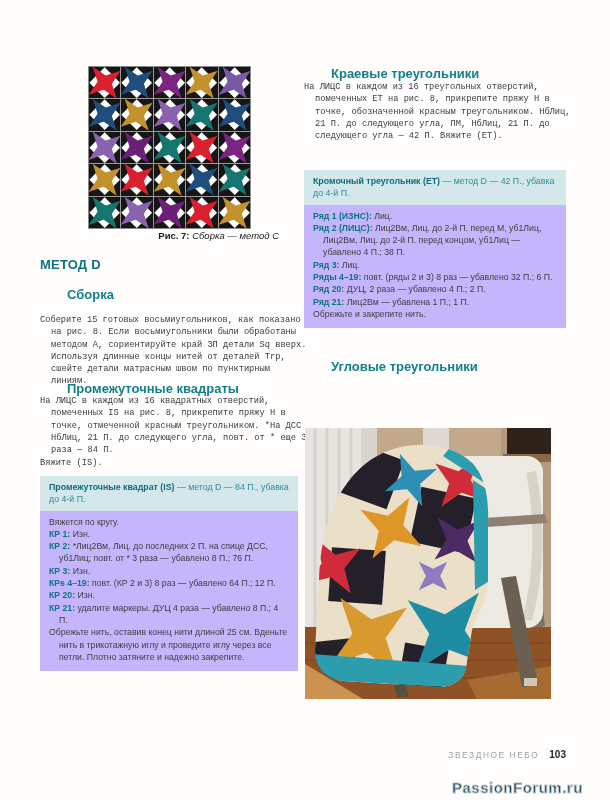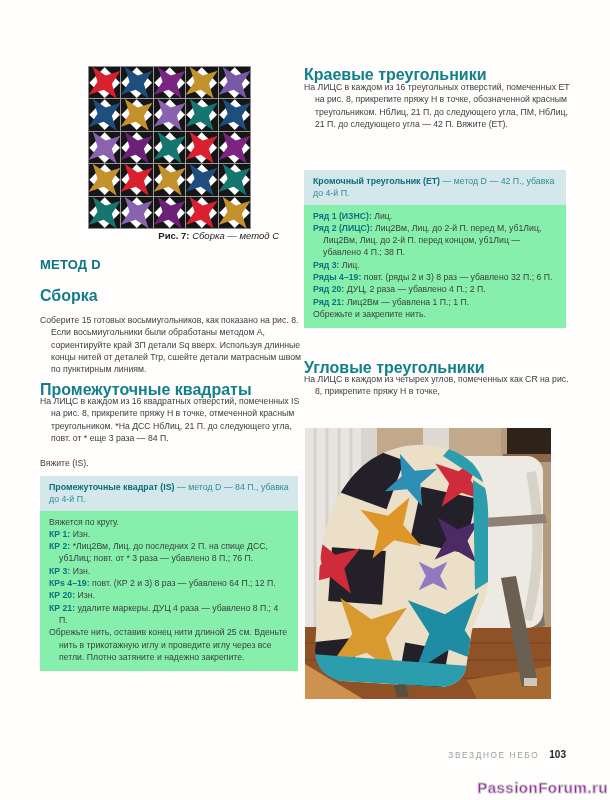--- a/index.html
+++ b/index.html
@@ -14,45 +14,45 @@
     display:grid;grid-template-columns:repeat(5,1fr);grid-template-rows:repeat(5,1fr);
     gap:1px;background:#9a9a9a;border:1px solid #8a8a8a;
   }
   .qcell{background:#161616;line-height:0;}
   .qcell svg{width:100%;height:100%;display:block;}
   .caption{left:58px;top:230px;width:221px;text-align:right;font-size:9.5px;color:#222;}
   .caption .cb{font-weight:bold;}
   .caption .ci{font-style:italic;}
   
   .h-method{left:40px;top:257px;font-size:13px;font-weight:bold;color:#0d7380;letter-spacing:.2px;}
-  .h-sec{font-size:16px;font-weight:bold;color:#12808b;}
-  .body-t{font-size:8.7px;line-height:12.3px;color:#3c3c3c;}
+  .h-sec{font-size:13px;font-weight:bold;color:#12808b;margin-left:27px;}
+  .body-t{font-size:8.7px;line-height:12.3px;color:#3c3c3c;font-family:Liberation Mono, monospace;}
   .hang{padding-left:11px;text-indent:-11px;}
   .colL{left:40px;width:258px;}
   .colR{left:304px;width:262px;}
   
-  .ibox{background:#86efac;}
+  .ibox{background:#c4b5fd;}
   .ibox-head{
     background:#d4e7ea;padding:6px 9px 5px 9px;
     font-size:8.8px;line-height:11.8px;color:#2f8d99;
   }
   .ibox-head .tb{font-weight:bold;color:#0d6f7b;}
   .ibox-body{padding:5px 9px 8px 9px;font-size:8.7px;line-height:12.3px;}
   .line{padding-left:10px;text-indent:-10px;}
   .line b{color:#0d7380;}
   
   .photo{left:305px;top:428px;width:246px;height:271px;}
   .photo svg{width:100%;height:100%;display:block;}
   
   .footer{left:300px;top:744px;width:266px;text-align:right;}
   .footer .sec{font-size:8.3px;letter-spacing:1.6px;color:#9f9f9f;margin-left:8px;}
   .footer .num{font-size:10px;font-weight:bold;color:#262626;margin-left:10px;}
   .watermark{
-    left:452px;top:779px;width:156px;text-align:right;
-    font-size:15px;font-weight:bold;color:#a21caf;
+    left:452px;top:779px;width:156px;
+    font-size:15px;font-weight:bold;color:#0c4a6e;
     -webkit-text-stroke:0.9px #c4c4c4;letter-spacing:.5px;
   }
 </style>
 </head>
 <body>
 
 <div class="page">
 
   <div class="abs quilt">
       <div class="qcell">
@@ -288,21 +288,20 @@
 
         <div class="line"><b>Ряд 20:</b><span> ДУЦ, 2 раза — убавлено 4 П.; 2 П.</span></div>
 
         <div class="line"><b>Ряд 21:</b><span> Лиц2Вм — убавлена 1 П.; 1 П.</span></div>
 
         <div class="line"><b></b><span>Обрежьте и закрепите нить.</span></div>
       </div>
   </div>
 
   <div class="abs h-sec colR" style="top:359px">Угловые треугольники</div>
-  <div class="abs body-t hang colR" style="top:373px">На ЛИЦС в каждом из четырех углов, помеченных как CR на рис. 8, прикрепите пряжу Н в точке,</div>
 
   <div class="abs photo">
     <svg viewBox="0 0 246 271">
       <defs>
         <g id="st4">
             <polygon points="-42,-42 0,-21 42,-42 21,0 42,42 0,21 -42,42 -21,0"></polygon>
           </g>
         <clipPath id="blk">
           <path d="M92,20 C122,12 152,20 167,35 C181,49 184,72 183,98 L183,152 C183,172 173,184 167,202 L161,240 C158,253 146,260 131,259 L38,253 C21,251 10,239 10,222 L14,152 C15,120 21,90 35,66 C49,43 66,27 92,20 Z"></path>
         </clipPath>

